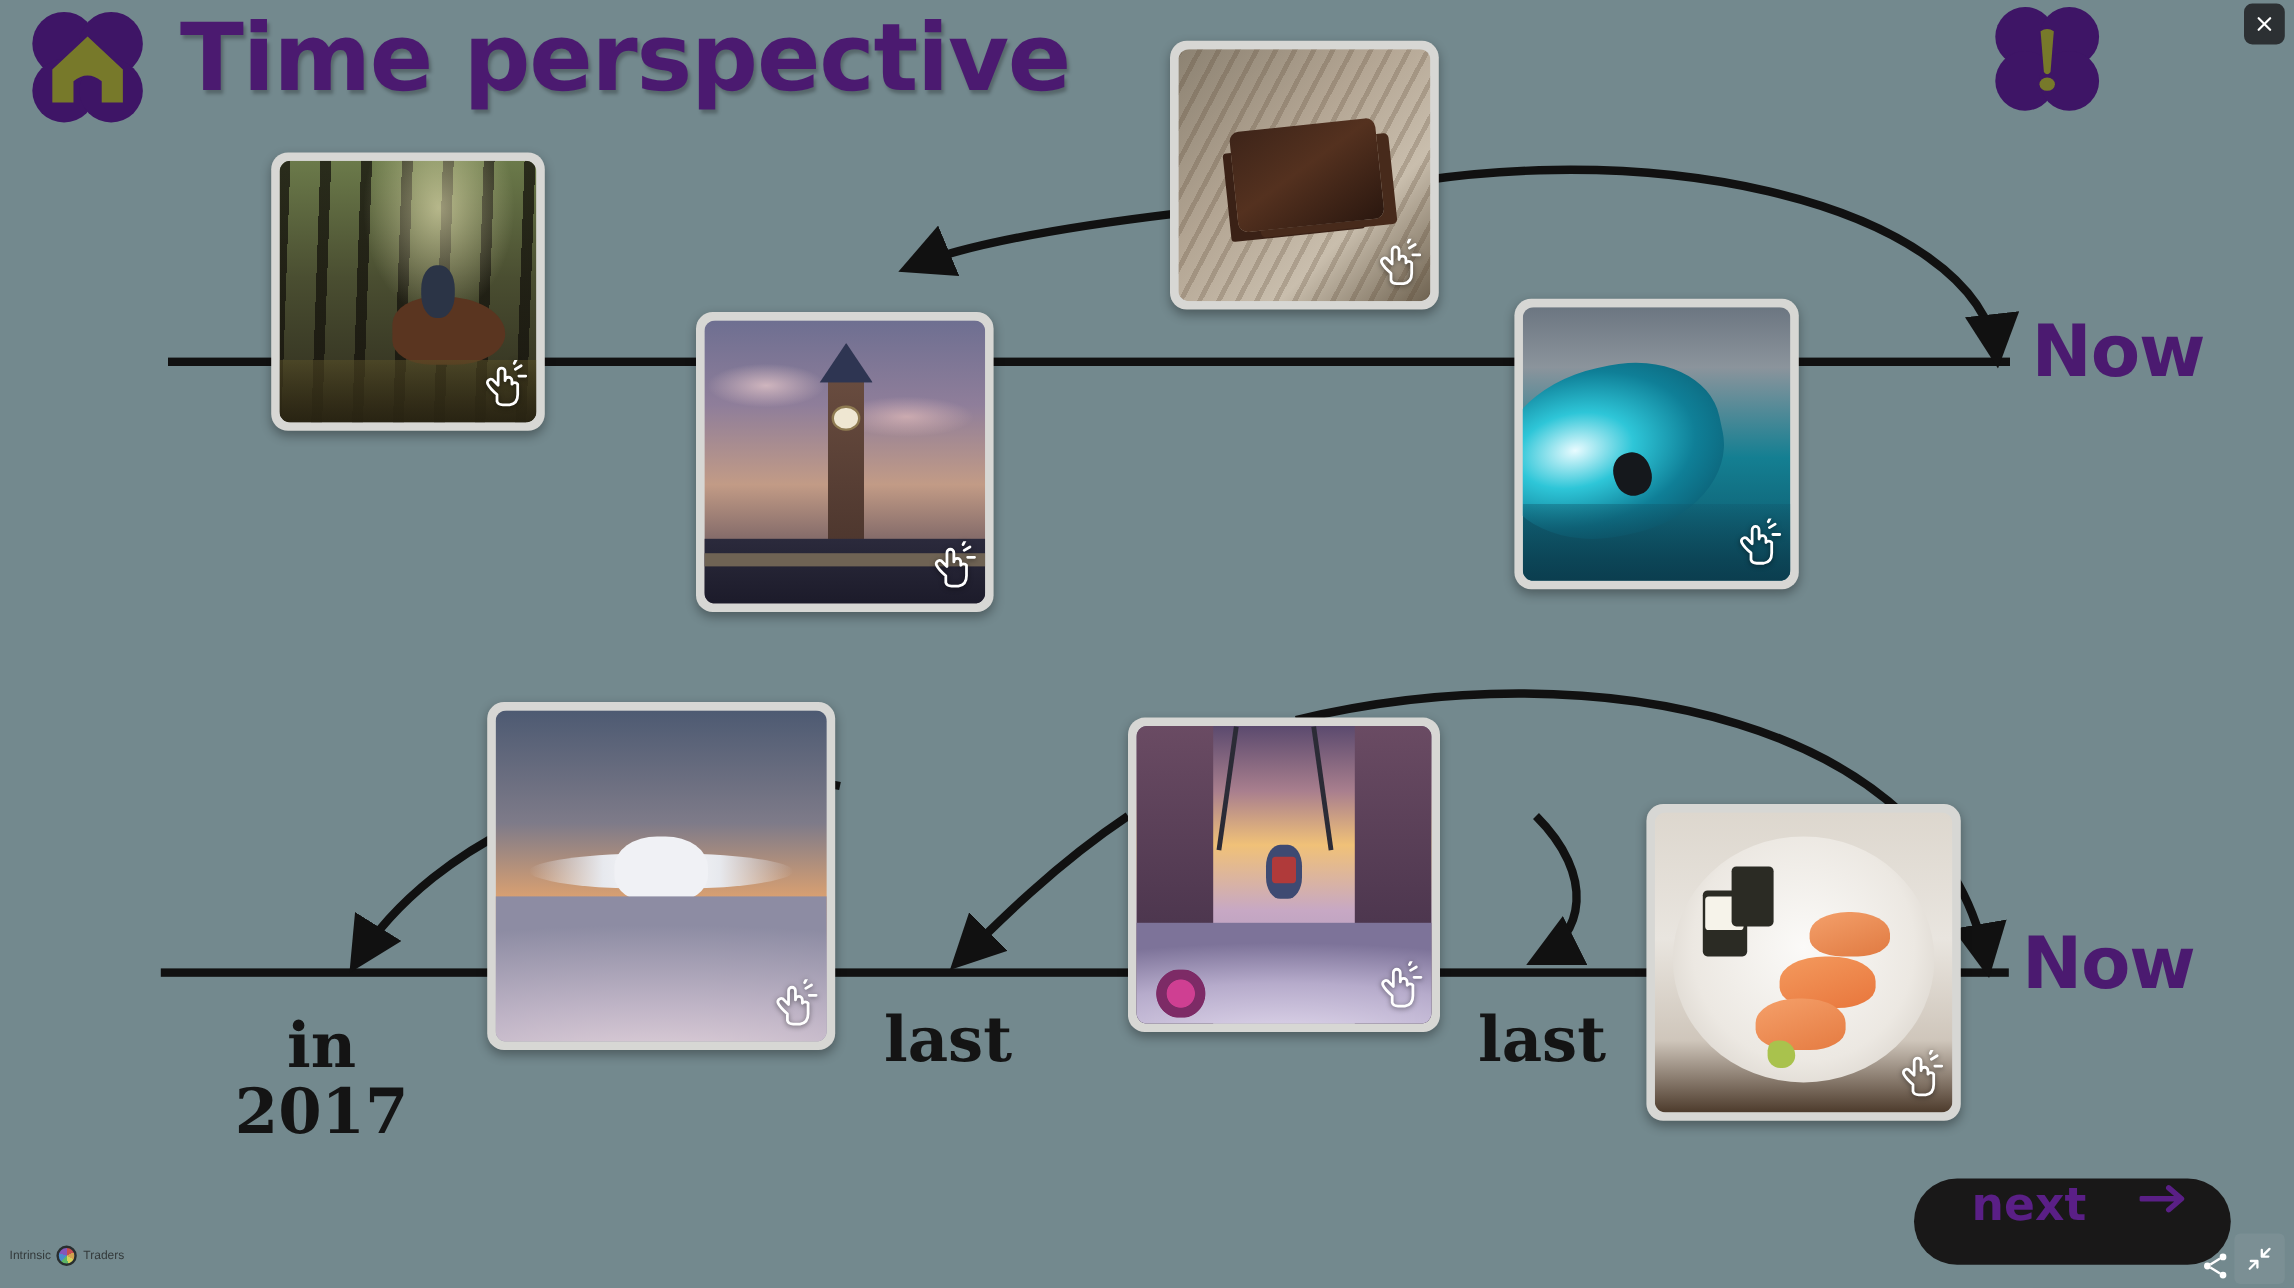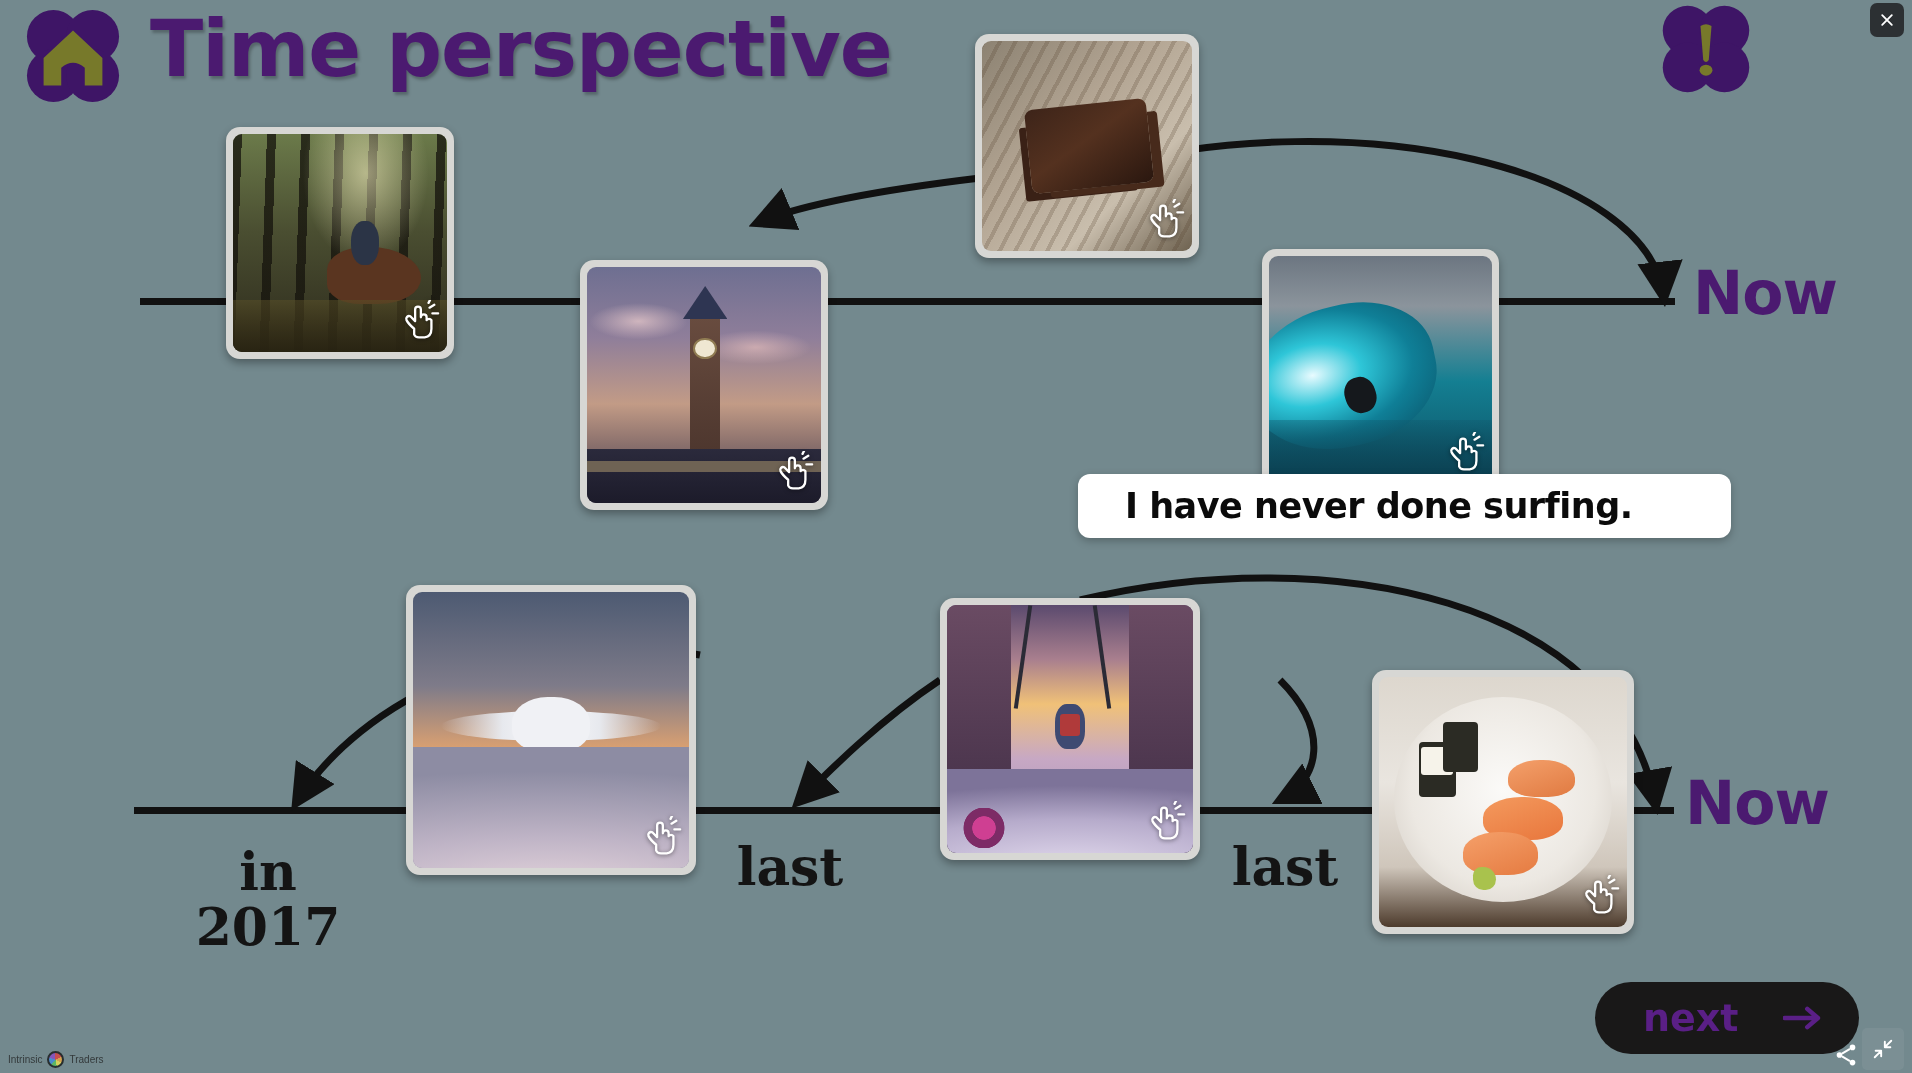--- a/index.html
+++ b/index.html
@@ -117,37 +117,37 @@
     letter-spacing: -0.5px;
   }
 
   
   #next-button {
     position: absolute;
     left: 1595px; top: 982px;
     width: 264px; height: 72px;
     background: #191818;
     border-radius: 36px;
-    display: flex; align-items: center;
+    display: flex; align-items: flex-start;
     justify-content: space-between;
     padding: 0 34px 0 48px;
     cursor: pointer;
     z-index: 45;
     gap: 44px;
   }
   #next-button .lbl {
     font-family: "DejaVu Sans", sans-serif;
     font-weight: 900;
     font-size: 38px;
     color: #5a1f86;
   }
 
   
   #watermark {
-    position: absolute; left: 8px; bottom: 5px;
+    position: absolute; left: 8px; bottom: 18px;
     display: flex; align-items: center; gap: 5px;
     opacity: .75;
   }
   #watermark .wtext {
     font-size: 10px; color: #1c1c1c;
     font-family: "Liberation Sans", sans-serif;
   }
   #watermark .wlogo {
     width: 17px; height: 17px; border-radius: 50%;
     background:
@@ -303,23 +303,20 @@
           background:linear-gradient(180deg,rgba(16,90,110,.4),#0b3e4f);"></div>
       <svg class="tap-icon" viewBox="0 0 48 48">
         <path d="M20 30 q-6-5-8-9 a3 3 0 0 1 4-4 l5 5 v-12 a3 3 0 0 1 6 0 v8 a3 3 0 0 1 6 0 v3 a3 3 0 0 1 5 0 v9 q0 8-7 9 h-6 q-4 0-5-3z" fill="none" stroke="#fff" stroke-width="2.4" stroke-linejoin="round"></path>
         <path d="M36 8 l5-3 M39 14 l6 0 M35 3 l2-4" stroke="#fff" stroke-width="2.4" stroke-linecap="round"></path>
       </svg>
     </div>
   </div>
 
   <div class="now-label" style="left:1693px; top:258px;">Now</div>
 
-  <div id="tooltip">
-    <span>I have never done surfing.</span>
-  </div>
 
   <div class="card" style="left:406px; top:585px; width:290px; height:290px; z-index:10;">
     <div class="inner">
       <div class="scene" style="background:
           linear-gradient(180deg,#4d5a72 0%,#7e7b89 34%,#d79f72 56%,#b9a9b4 74%,#8d8ca3 100%);"></div>
       <div style="position:absolute;left:10%;top:43%;width:80%;height:11%;
           background:linear-gradient(90deg,transparent,#e7e9ee 28%,#fbfbfd 50%,#e7e9ee 72%,transparent);
           border-radius:50%;"></div>
       <div style="position:absolute;left:36%;top:38%;width:28%;height:20%;
           background:#f0f1f5;border-radius:46% 46% 40% 40%;"></div>

